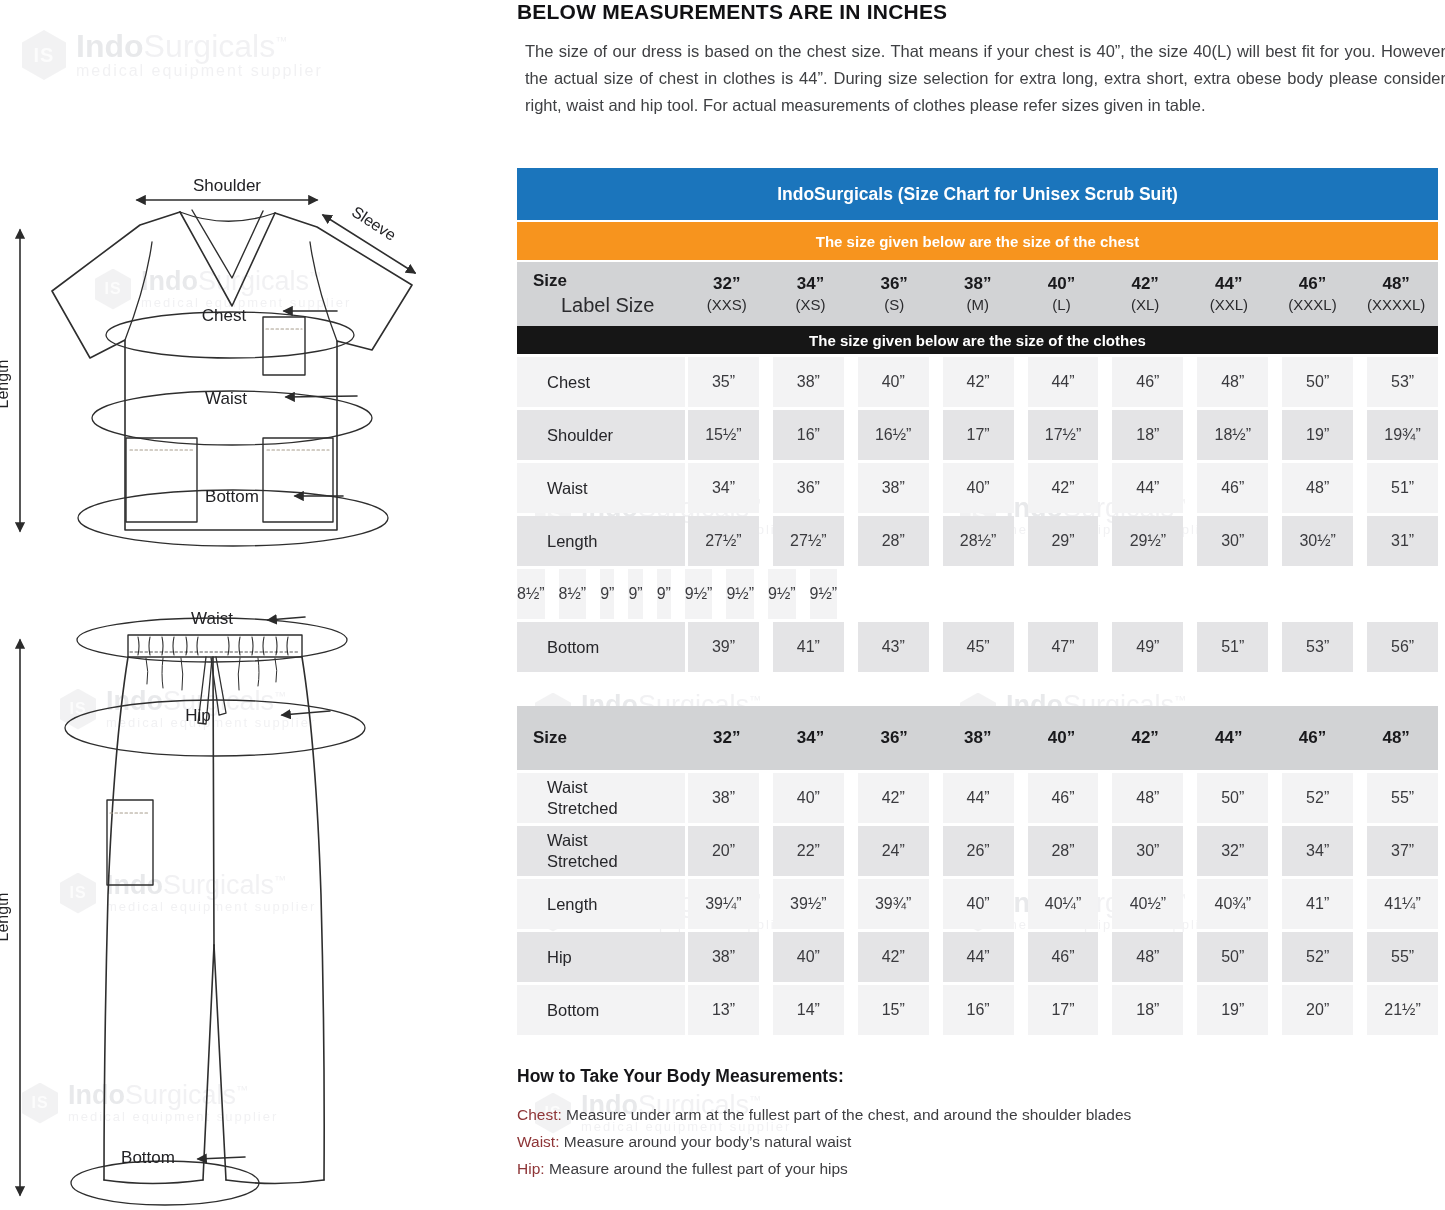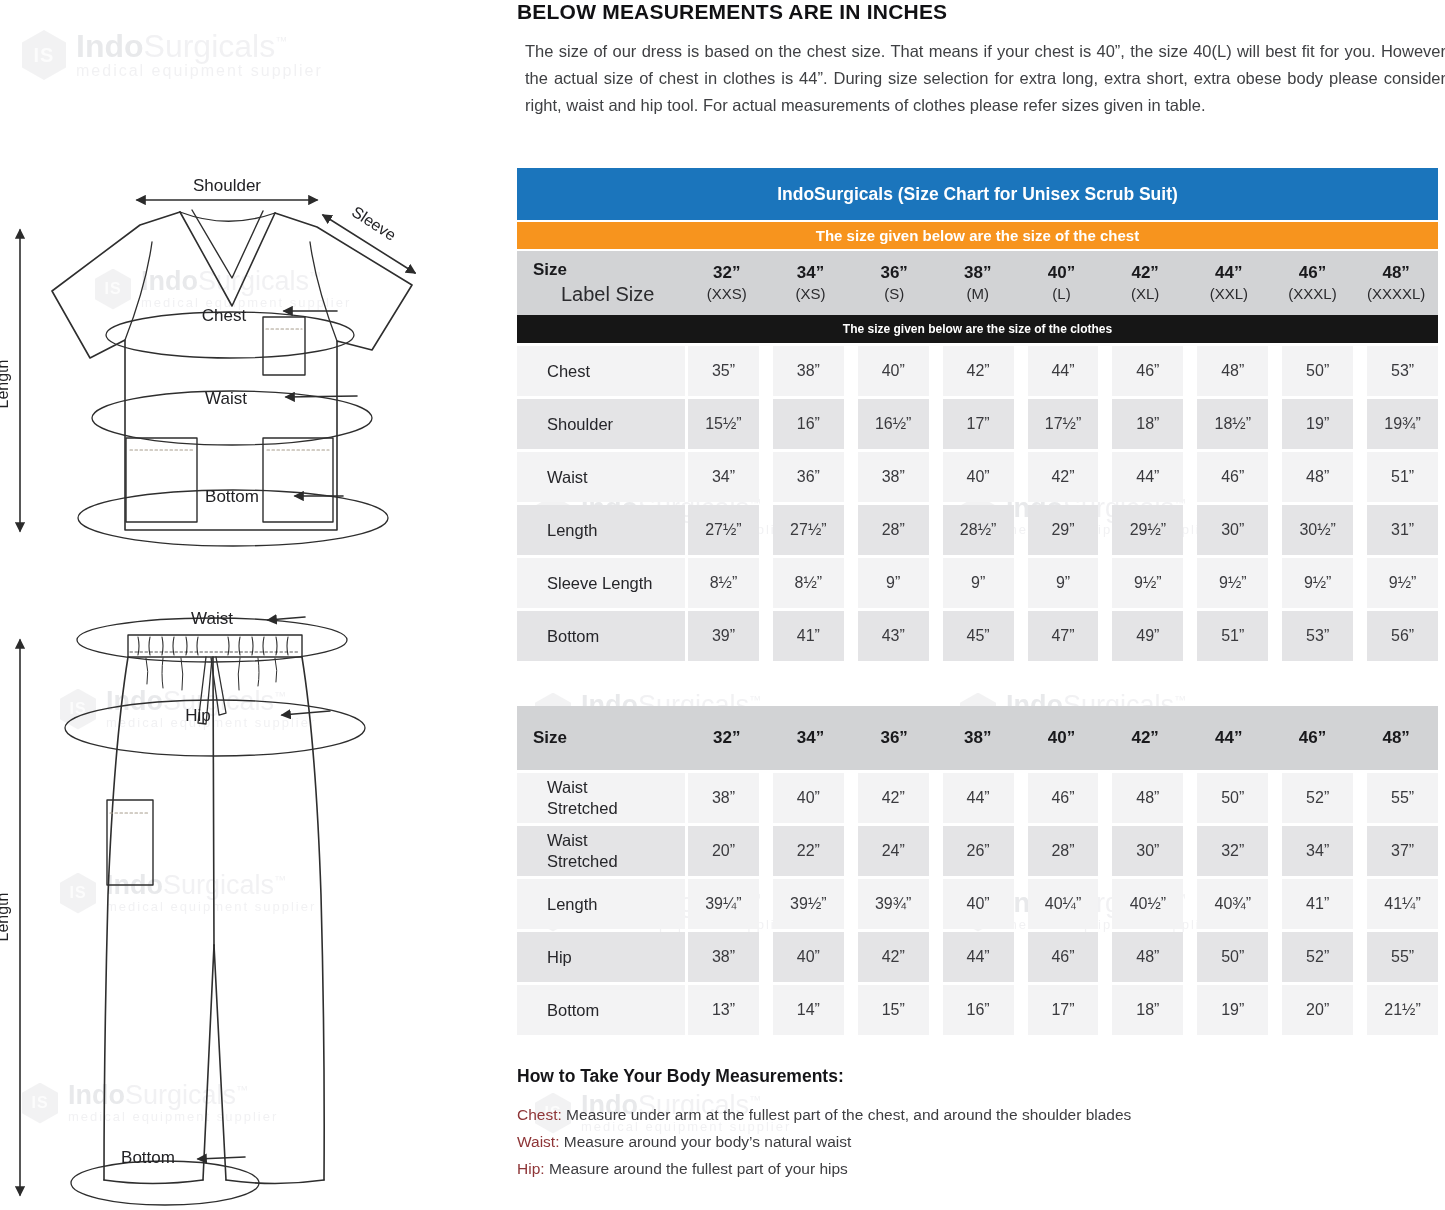--- a/index.html
+++ b/index.html
@@ -28,22 +28,22 @@
   .diagram .rot { font-size:16px; }
   
   .right-col { position:absolute; left:517px; top:0; width:921px; }
   .doc-title { position:absolute; left:0; top:0; font-size:21px; font-weight:bold; color:#111114; letter-spacing:0.2px; white-space:nowrap; }
   .doc-para { position:absolute; left:8px; top:38px; width:921px; font-size:16.5px; line-height:27px; color:#3f4043; text-align:justify; }
   
   .tbl { position:absolute; left:0; width:921px; }
   .tbl1 { top:168px; } .tbl2 { top:706px; }
   .band { width:100%; display:flex; align-items:center; justify-content:center; color:#ffffff; }
   .band-blue  { height:52px; background:#1b75bc; font-size:17.5px; font-weight:bold; }
-  .band-orange{ height:27px; background:#f7941e; font-size:15px; font-weight:bold; margin-top:2px; }
-  .band-black { height:28px; background:#161616; font-size:12px; font-weight:bold; }
+  .band-orange{ height:38px; background:#f7941e; font-size:15px; font-weight:bold; margin-top:2px; }
+  .band-black { height:28px; background:#161616; font-size:15px; font-weight:bold; }
   .hdr-row { display:grid; grid-template-columns:168px 1fr; background:#d2d3d5; height:64px; margin-top:2px; }
   .tbl2 .hdr-row { margin-top:0; }
   .hdr-label { display:flex; flex-direction:column; justify-content:center; padding-left:16px; line-height:1.3; }
   .hdr-label .sz { font-weight:bold; font-size:17px; color:#19191c; }
   .hdr-label .lb { font-size:20px; color:#2b2b2e;margin-left:28px; }
   .hdr-cells { display:grid; grid-template-columns:repeat(9,1fr); }
   .hdr-cell { display:flex; flex-direction:column; align-items:center; justify-content:center; line-height:1.3; }
   .hdr-cell .sz { font-weight:bold; font-size:17px; color:#19191c; }
   .hdr-cell .lb { font-size:15px; color:#2b2b2e; }
   .trow { display:grid; grid-template-columns:168px 1fr; gap:3px; height:50px; margin-top:3px; }
@@ -322,21 +322,20 @@
             <div class="tcell">28”</div>
             <div class="tcell">28½”</div>
             <div class="tcell">29”</div>
             <div class="tcell">29½”</div>
             <div class="tcell">30”</div>
             <div class="tcell">30½”</div>
             <div class="tcell">31”</div>
           </div>
       </div>
       <div class="trow lt">
-        <div class="tlabel">Sleeve Length</div>
         <div class="tcells">
             <div class="tcell">8½”</div>
             <div class="tcell">8½”</div>
             <div class="tcell">9”</div>
             <div class="tcell">9”</div>
             <div class="tcell">9”</div>
             <div class="tcell">9½”</div>
             <div class="tcell">9½”</div>
             <div class="tcell">9½”</div>
             <div class="tcell">9½”</div>

